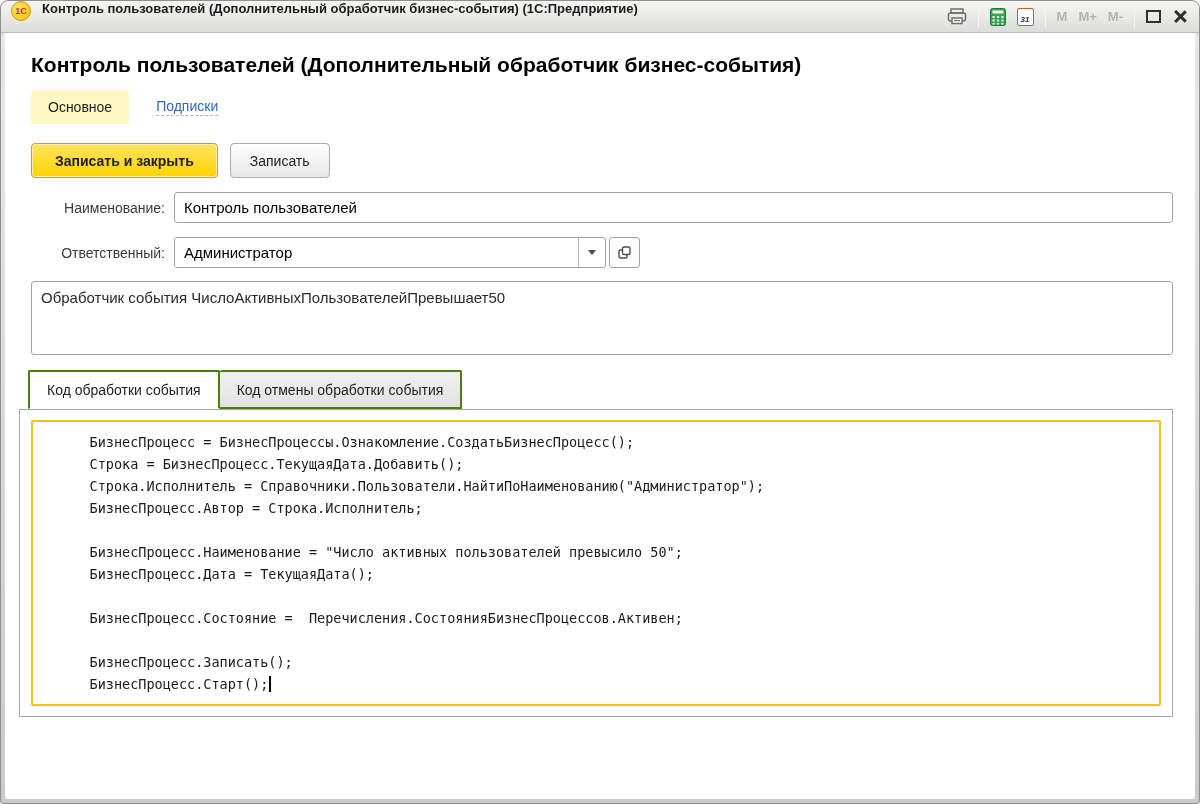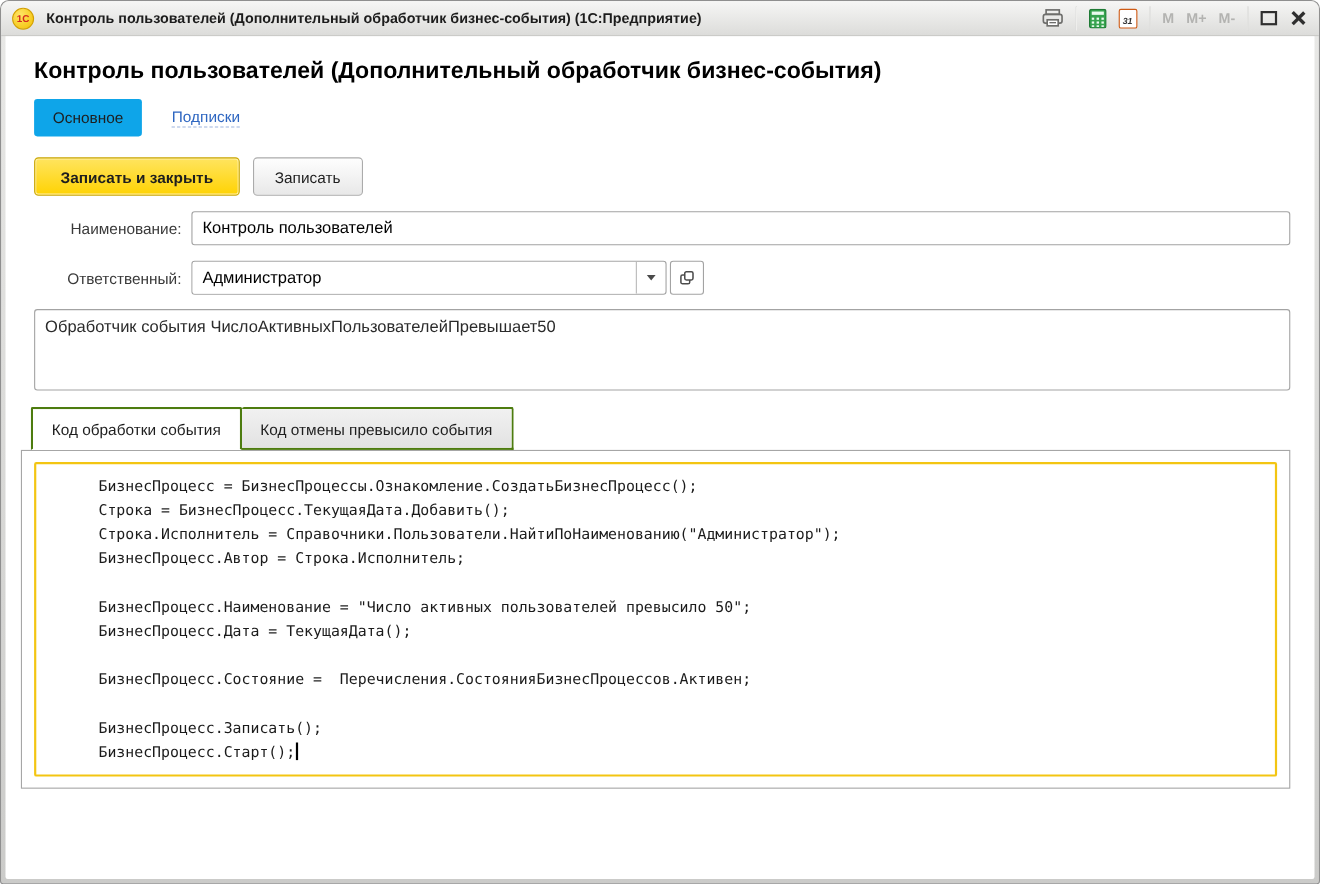--- a/index.html
+++ b/index.html
@@ -3,21 +3,21 @@
 <meta charset="utf-8">
 <style>
   * { margin:0; padding:0; box-sizing:border-box; }
   html,body { width:1200px; height:804px; font-family:"Liberation Sans",sans-serif; background:#fff; overflow:hidden; }
 
   .window { width:1200px; height:804px; position:relative;
     background:linear-gradient(#e9e9e7,#cbcbc9); border:1px solid #8f8f8f;
     border-radius:8px 8px 3px 3px; }
 
   
-  .titlebar { height:32px; display:flex; align-items:center; padding:0 12px 0 10px;
+  .titlebar { height:32px; display:flex; padding:0 12px 0 10px;
     border-radius:8px 8px 0 0; background:linear-gradient(#f6f6f5,#dcdcda);
     border-bottom:1px solid #b9b9b7; }
   .logo { width:20px; height:20px; flex:none; border-radius:50%;
     background:radial-gradient(circle at 35% 30%, #ffe566, #f2bf00);
     border:1px solid #d29f00; color:#d42a1e; font-weight:bold; font-size:9px;
     display:flex; align-items:center; justify-content:center; }
   .title-text { margin-left:11px; font-size:13px; font-weight:bold; color:#1c1c1c;
     flex:1; white-space:nowrap; overflow:hidden; }
   .tb-icons { display:flex; align-items:center; gap:11px; flex:none; }
   .tb-sep { width:1px; height:22px; background:#b5b5b3; border-right:1px solid #f4f4f2; }
@@ -35,21 +35,21 @@
   .cal-num { flex:1; display:flex; align-items:center; justify-content:center;
     font-size:8px; font-weight:bold; color:#333; }
 
   
   .content { position:absolute; left:4px; right:4px; top:32px; bottom:4px;
     background:#fff; padding:0 22px 0 26px; border-radius:0 0 2px 2px; }
 
   .page-title { margin-top:20px; font-size:21px; font-weight:bold; color:#000; }
 
   .nav-row { margin-top:13px; display:flex; align-items:center; }
-  .nav-chip { background:#0ea5e9; border-radius:3px; padding:9px 17px; font-size:14px; color:#1e1e1e; }
+  .nav-chip { background:#fef9c3; border-radius:3px; padding:9px 17px; font-size:14px; color:#1e1e1e; }
   .nav-link { margin-left:27px; color:#2e66c1; font-size:14px;
     border-bottom:1px dashed #9db4dd; padding-bottom:1px; cursor:pointer; }
 
   .toolbar { margin-top:19px; display:flex; align-items:center; }
   .btn { height:35px; border:1px solid #ababab; border-radius:4px;
     background:linear-gradient(#fefefe,#e8e8e8); font-size:14px; color:#1e1e1e;
     padding:0 19px; display:flex; align-items:center; justify-content:center; cursor:pointer; }
   .btn-primary { background:linear-gradient(#ffe45f,#ffd303); border-color:#c9a500;
     font-weight:bold; padding:0 23px; box-shadow:inset 0 0 0 1px #fff0a8; margin-right:12px; }
   .toolbar-right { margin-left:auto; display:flex; gap:9px; }
@@ -188,21 +188,21 @@
           <rect x="1" y="4" width="8" height="8" rx="1.5" fill="#fff" stroke="#4c4c4c" stroke-width="1.4"></rect>
           <rect x="4.5" y="1" width="7.5" height="7.5" rx="1.5" fill="#fff" stroke="#4c4c4c" stroke-width="1.4"></rect>
         </svg>
       </div>
     </div>
 
     <textarea class="description-box" style="">Обработчик события ЧислоАктивныхПользователейПревышает50</textarea>
 
     <div class="tabs-row">
       <div class="tab active">Код обработки события</div>
-      <div class="tab inactive">Код отмены превысило события</div>
+      <div class="tab inactive">Код отмены обработки события</div>
     </div>
 
     <div class="code-panel">
       <div class="code-editor">
           <div class="code-line">    БизнесПроцесс = БизнесПроцессы.Ознакомление.СоздатьБизнесПроцесс();</div>
           <div class="code-line">    Строка = БизнесПроцесс.ТекущаяДата.Добавить();</div>
           <div class="code-line">    Строка.Исполнитель = Справочники.Пользователи.НайтиПоНаименованию("Администратор");</div>
           <div class="code-line">    БизнесПроцесс.Автор = Строка.Исполнитель;</div>
           <div class="code-line"></div>
           <div class="code-line">    БизнесПроцесс.Наименование = "Число активных пользователей превысило 50";</div>

